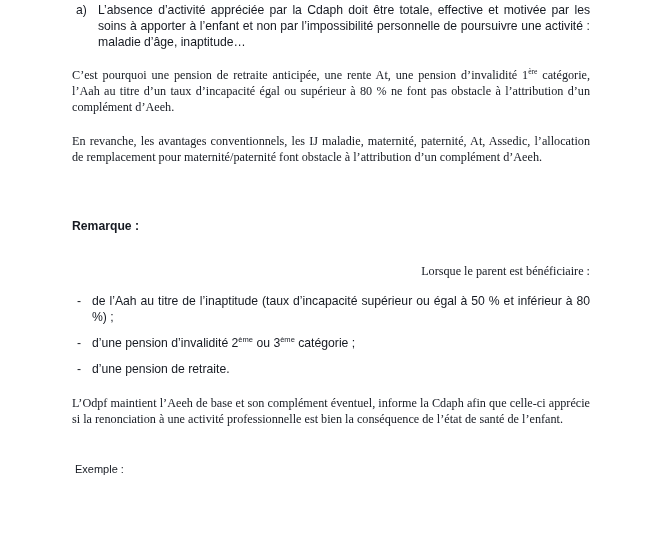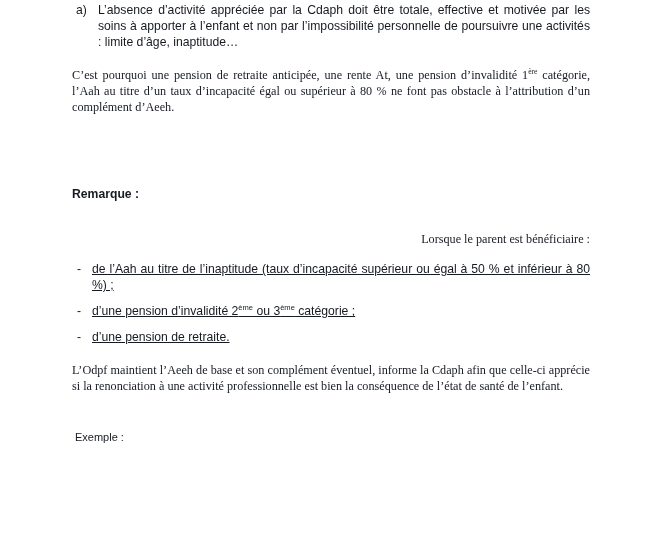--- a/index.html
+++ b/index.html
@@ -68,21 +68,20 @@
     padding-left: 5px;
   }
   .dashitem .dash {
     flex: 0 0 auto;
     width: 15px;
     text-align: left;
   }
   .dashitem .body {
     flex: 1 1 auto;
     text-align: justify;
-    text-decoration: underline;
   }
 
   
   .heading {
     font-size: 12.2px;
     line-height: 16.1px;
     font-weight: bold;
     text-align: left;
     margin-top: 36px;
   }
@@ -113,29 +112,30 @@
     line-height: 0;
   }
 </style>
 </head>
 <body>
 
 <div class="page">
 
   <div class="lettered">
     <span class="marker">a)</span>
-    <span class="body">L’absence d’activité appréciée par la Cdaph doit être totale, effective et motivée par les soins à apporter à l’enfant et non par l’impossibilité personnelle de poursuivre une activités : limite d’âge, inaptitude…</span>
+    <span class="body">L’absence d’activité appréciée par la Cdaph doit être totale, effective et motivée par les soins à apporter à l’enfant et non par l’impossibilité personnelle de poursuivre une activité : maladie d’âge, inaptitude…</span>
   </div>
 
   <div class="gap-lg"></div>
 
   <p class="para"><span>C’est pourquoi une pension de retraite anticipée, une rente At, une pension d’invalidité 1</span><sup>ère</sup><span> catégorie, l’Aah au titre d’un taux d’incapacité égal ou supérieur à 80 % ne font pas obstacle à l’attribution d’un complément d’Aeeh.</span></p>
 
   <div class="gap-lg"></div>
 
+  <p class="para">En revanche, les avantages conventionnels, les IJ maladie, maternité, paternité, At, Assedic, l’allocation de remplacement pour maternité/paternité font obstacle à l’attribution d’un complément d’Aeeh.</p>
 
   <div class="gap-lg"></div>
 
   <p class="heading">Remarque :</p>
 
   <div class="gap-lg"></div>
 
   <p class="para center-left">Lorsque le parent est bénéficiaire :</p>
 
   <div class="gap-md"></div>

